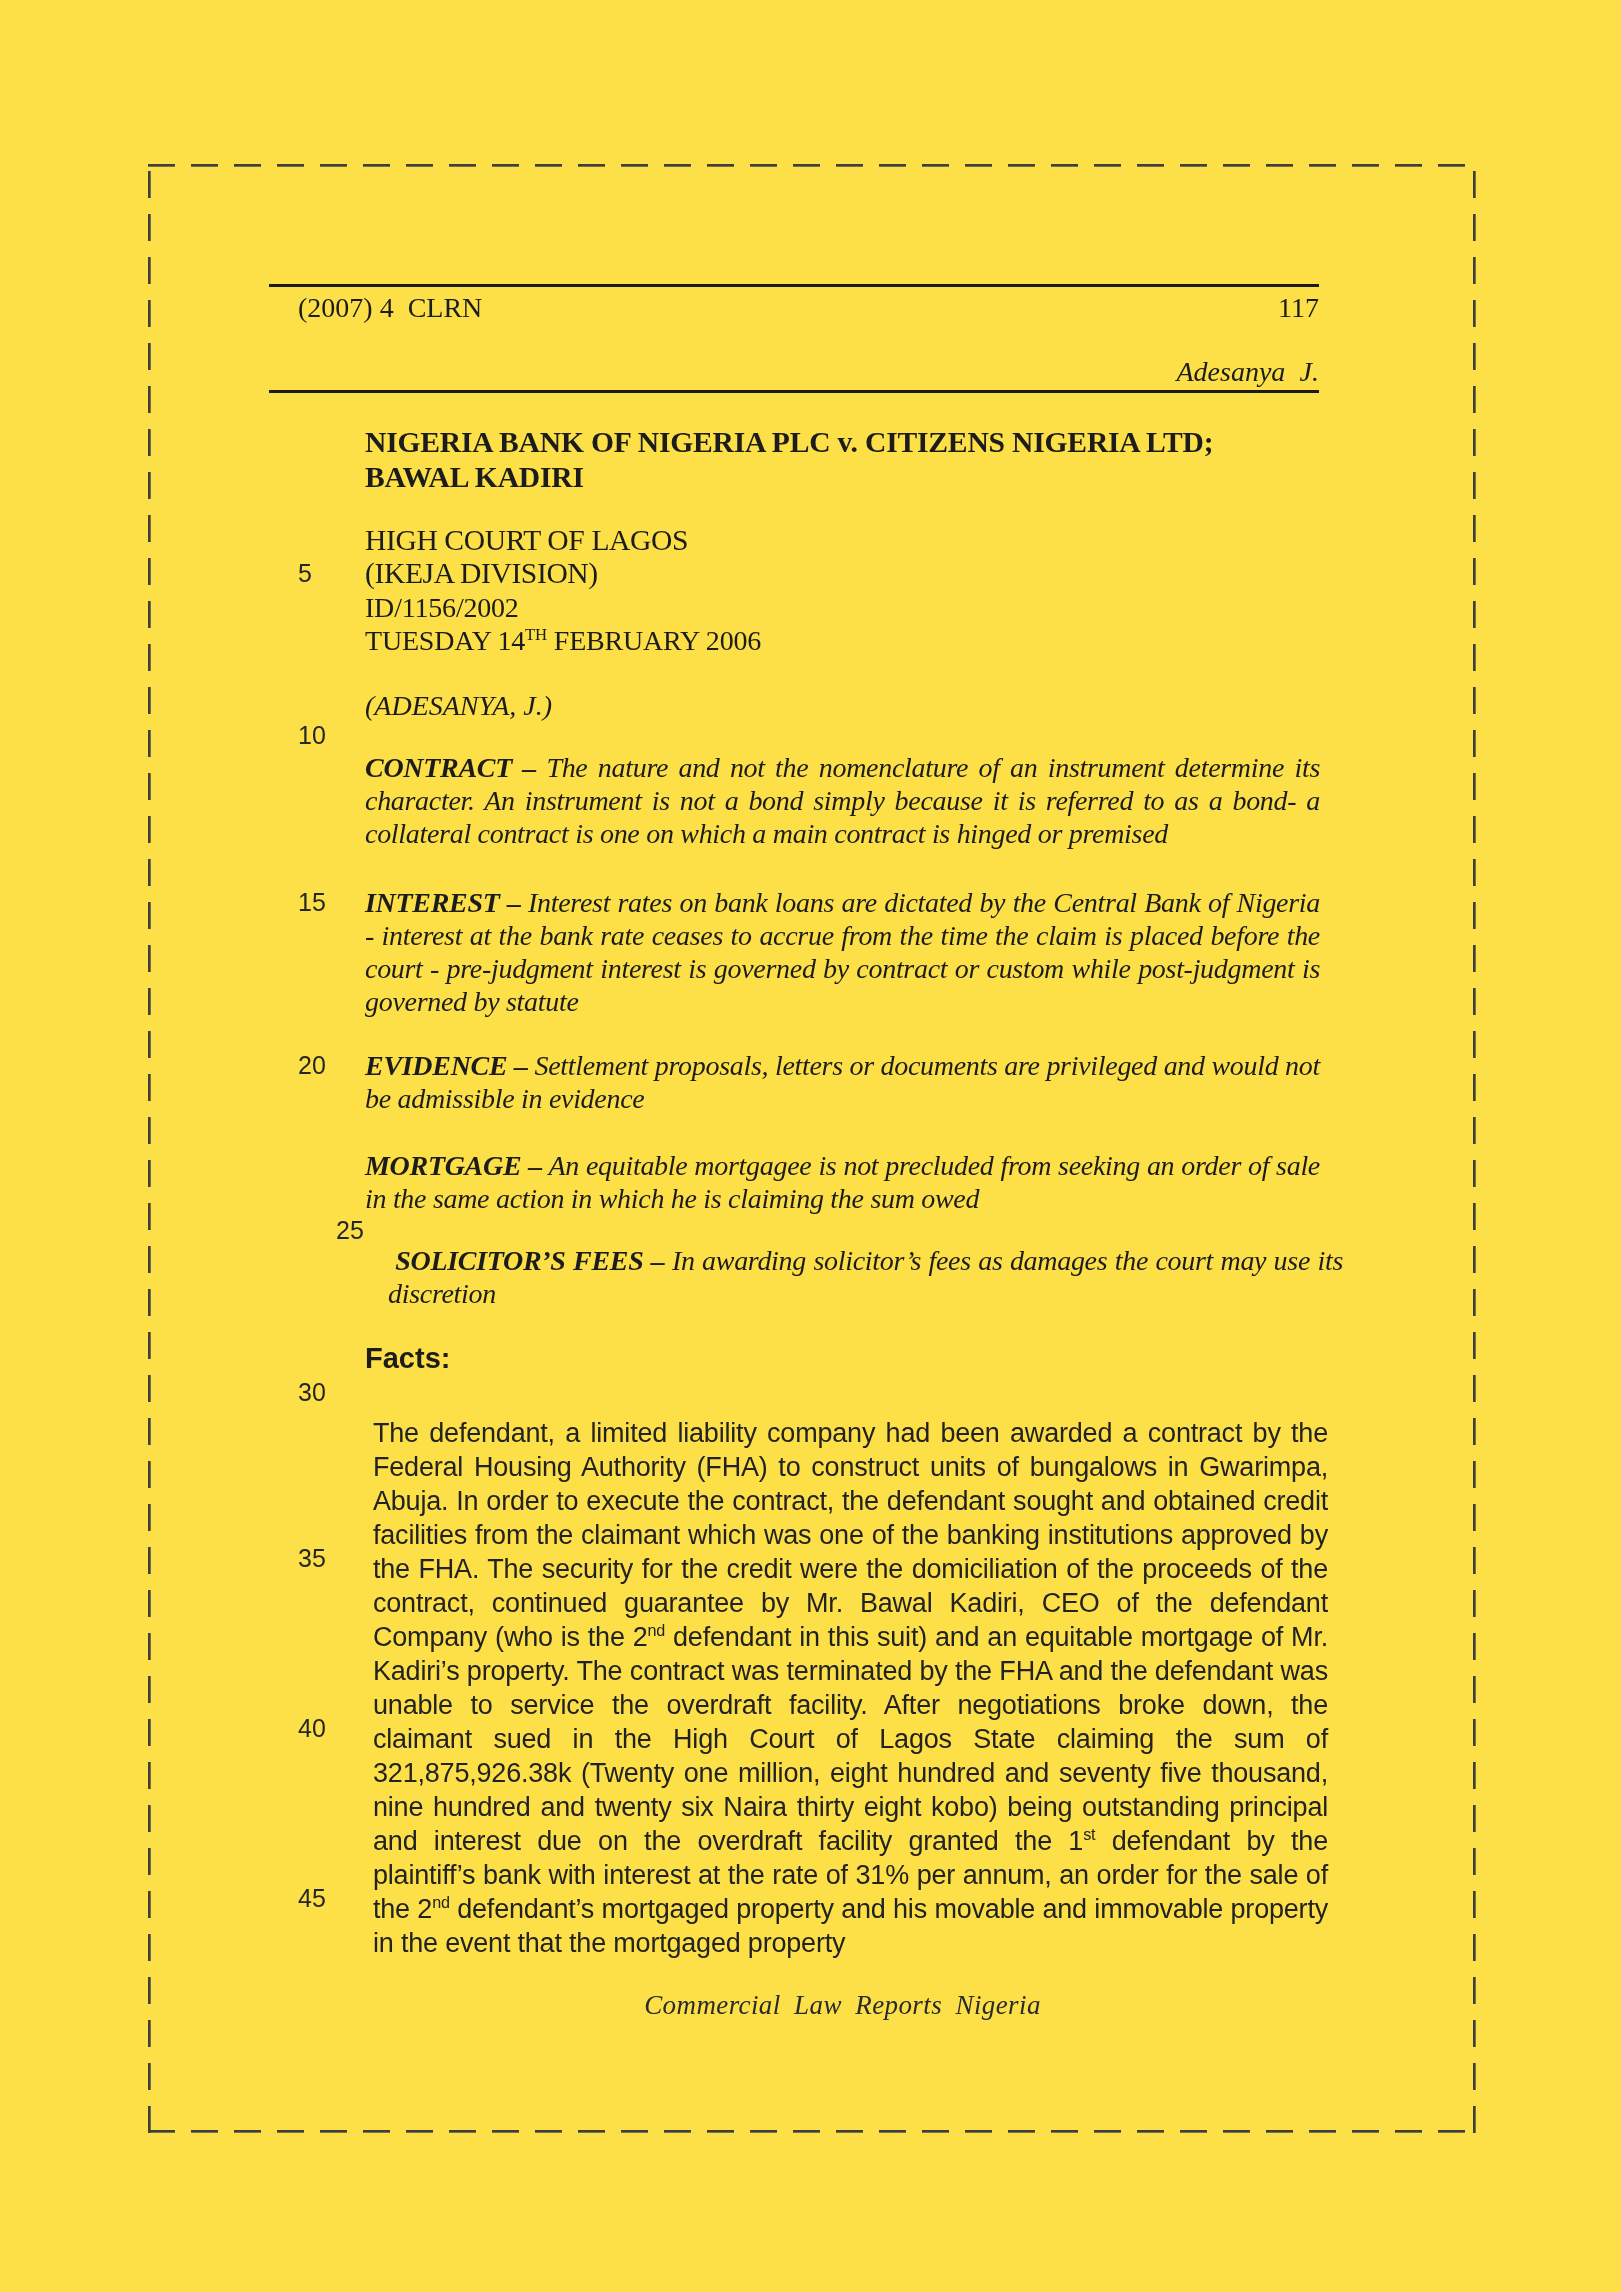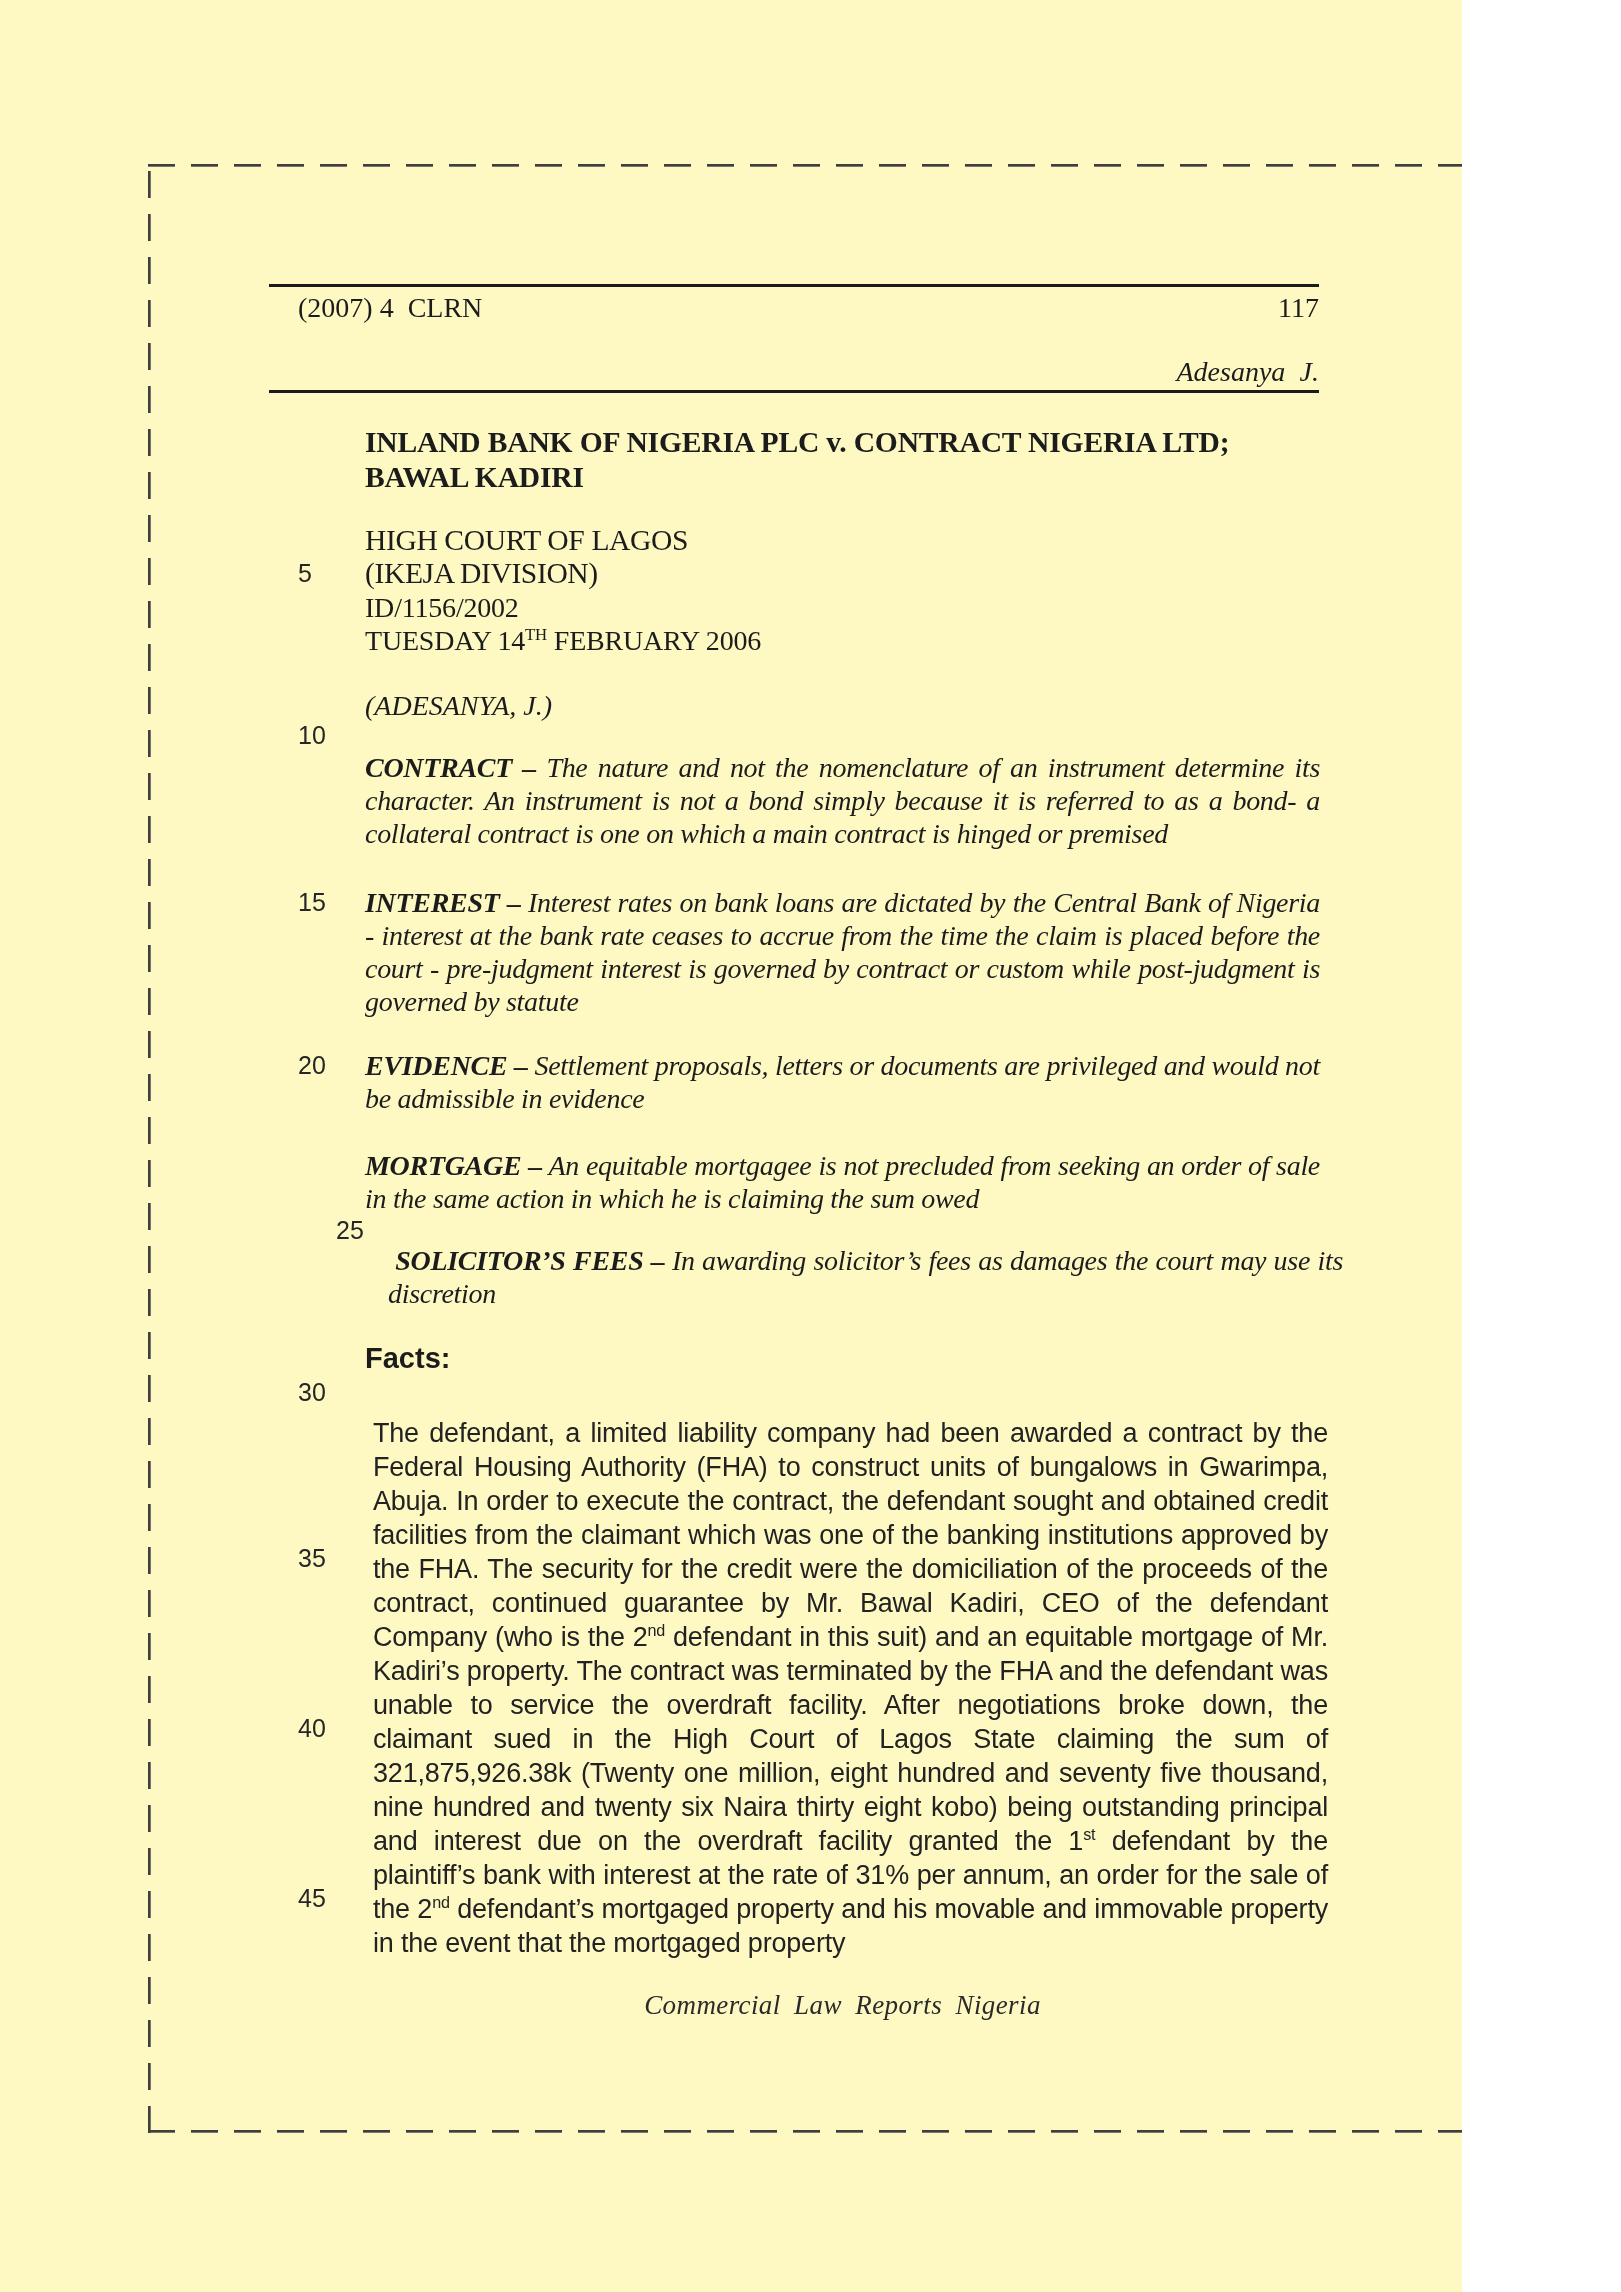--- a/index.html
+++ b/index.html
@@ -1,16 +1,16 @@
 <!DOCTYPE html>
 <html style="font-size:14.3px"><head>
 <meta charset="utf-8">
 <style>
   html,body{margin:0;padding:0;background:#fff;}
-  .page{position:relative;width:1462px;height:2293px;background:#fef9c3;overflow:hidden;
+  .page{position:relative;width:1621px;height:2293px;background:#fde047;overflow:hidden;
         color:#1c1c1c;-webkit-font-smoothing:antialiased;}
   .border-box{position:absolute;left:148px;top:164px;width:1328px;height:1969px;
     background-image:
       repeating-linear-gradient(90deg,#3f3f3f 0 27px,transparent 27px 43px),
       repeating-linear-gradient(90deg,#3f3f3f 0 27px,transparent 27px 43px),
       repeating-linear-gradient(0deg,#3f3f3f 0 27px,transparent 27px 43px),
       repeating-linear-gradient(0deg,#3f3f3f 0 27px,transparent 27px 43px);
     background-size:100% 2.7px,100% 2.7px,2.7px 100%,2.7px 100%;
     background-position:0 0,0 100%,0 0,100% 0;
     background-repeat:no-repeat;}
@@ -52,21 +52,21 @@
 
   <div class="abs header-row">
     <span class="citation">(2007) 4  CLRN</span>
     <span>117</span>
   </div>
 
   <div class="abs judge-line">Adesanya J.</div>
 
   <div class="rule" style="top:390px;"></div>
 
-  <div class="abs case-title">INLAND BANK OF NIGERIA PLC v. CONTRACT NIGERIA LTD; BAWAL KADIRI</div>
+  <div class="abs case-title">NIGERIA BANK OF NIGERIA PLC v. CITIZENS NIGERIA LTD; BAWAL KADIRI</div>
 
   <div class="abs court-line">HIGH COURT OF LAGOS</div>
   <div class="abs division-line">(IKEJA DIVISION)</div>
 
   <div class="abs right-block" style="top:592px;">ID/1156/2002</div>
   <div class="abs right-block" style="top:625px;">TUESDAY 14<sup>TH</sup> FEBRUARY 2006</div>
 
   <div class="abs judge-para">(ADESANYA, J.)</div>
 
   <p class="abs catchword" style="top:751px;"><b>CONTRACT –</b> <span>The nature and not the nomenclature of an instrument determine its character. An instrument is not a bond simply because it is referred to as a bond- a collateral contract is one on which a main contract is hinged or premised</span></p>

